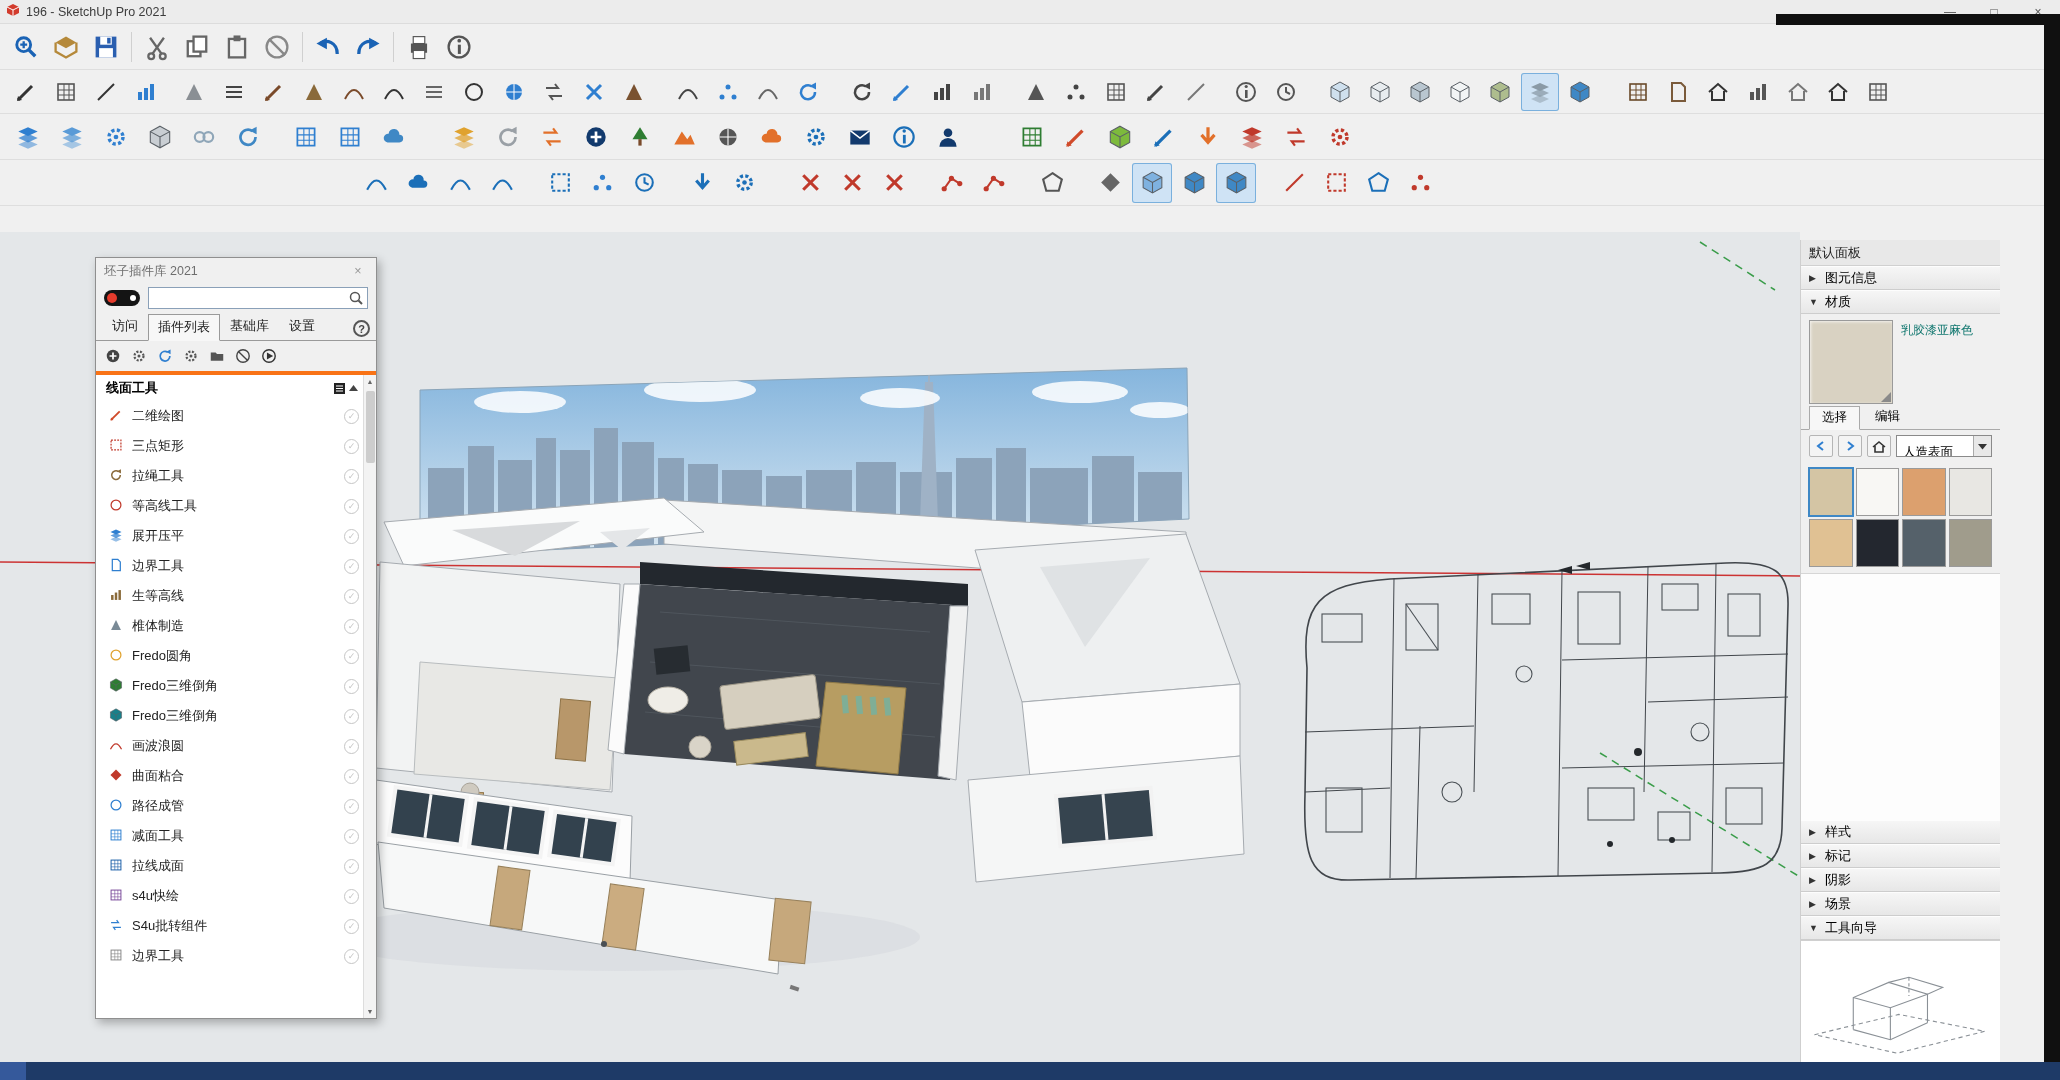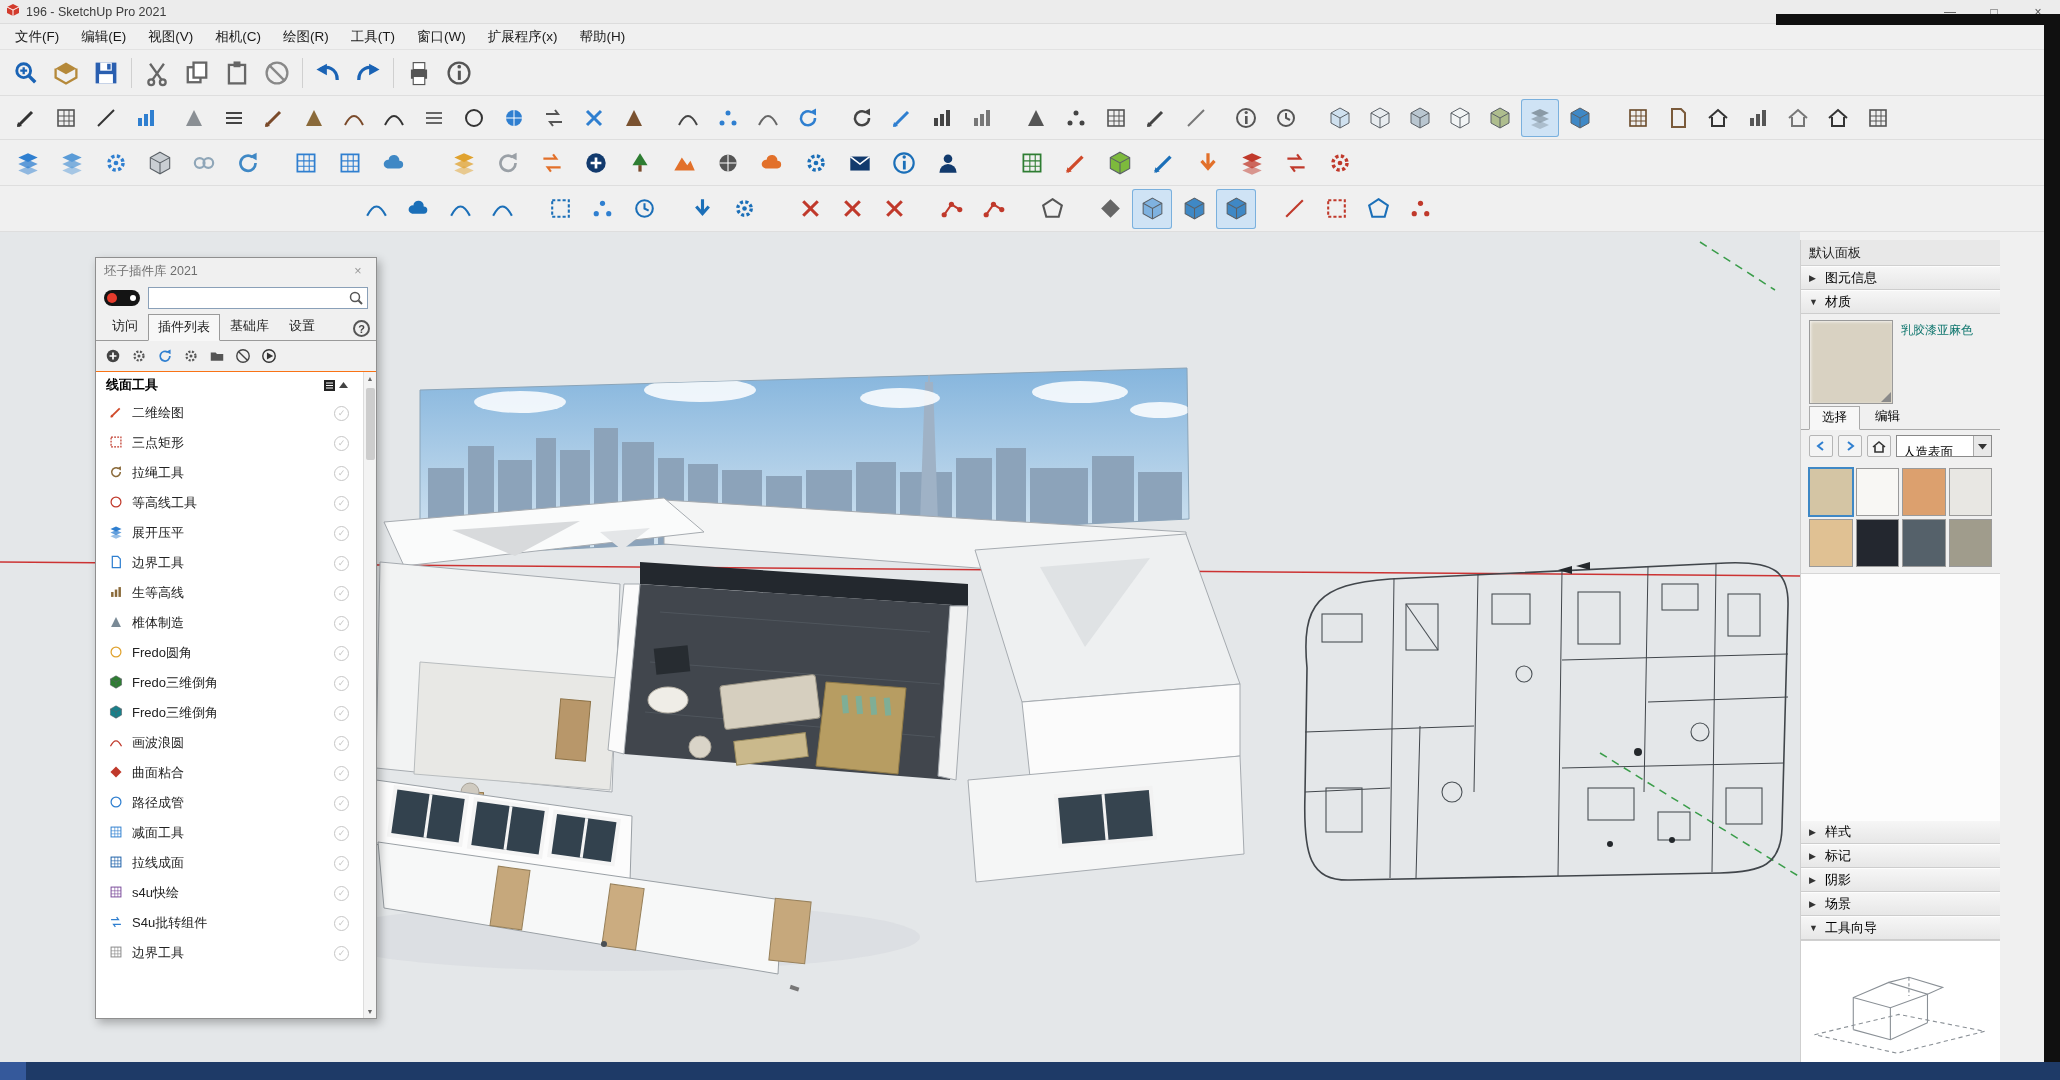--- a/index.html
+++ b/index.html
@@ -47,21 +47,21 @@
   .search-box{flex:1;position:relative;}
   .search-box input{width:100%;height:22px;border:1px solid #8aa0b8;background:#fff;padding:2px 22px 2px 6px;font:inherit;}
   .search-mag{position:absolute;right:4px;top:3px;}
   .pp-tabs{display:flex;align-items:flex-end;padding:0 6px;border-bottom:1px solid #9a9a9a;height:26px;}
   .pp-tab{padding:3px 9px 4px;border:1px solid transparent;font-size:13px;color:#222;}
   .pp-tab.active{background:#f7f7f7;border-color:#9a9a9a;border-bottom-color:#f7f7f7;margin-bottom:-1px;}
   .pp-help{margin-left:auto;width:17px;height:17px;border-radius:50%;border:2px solid #555;display:flex;
     align-items:center;justify-content:center;font-size:11px;font-weight:bold;color:#444;margin-bottom:3px;}
   .pp-tools{display:flex;align-items:center;gap:4px;padding:4px 6px;}
   .pp-toolbtn{width:22px;height:22px;display:flex;align-items:center;justify-content:center;}
-  .pp-list{flex:1;background:#fff;border-top:1px solid #f97316;position:relative;overflow:hidden;padding-right:23px;}
+  .pp-list{flex:1;background:#fff;border-top:4px solid #f97316;position:relative;overflow:hidden;padding-right:13px;}
   .pp-list-header{height:26px;display:flex;align-items:center;padding:0 4px 0 10px;font-weight:bold;font-size:13px;}
   .pp-header-icons{margin-left:auto;display:flex;gap:2px;align-items:center;}
   .pp-item{height:30px;display:flex;align-items:center;gap:8px;padding:0 4px 0 12px;}
   .pp-item-label{flex:1;font-size:13px;color:#222;}
   .check{width:15px;height:15px;border-radius:50%;border:1.5px solid #c6c6c6;color:#c6c6c6;font-size:9px;
     display:flex;align-items:center;justify-content:center;flex:0 0 auto;}
   .pp-scroll{position:absolute;right:0;top:0;bottom:0;width:13px;background:#f3f3f3;border-left:1px solid #ddd;}
   .sb-up,.sb-down{position:absolute;left:0;width:100%;height:13px;display:flex;align-items:center;justify-content:center;
     font-size:7px;color:#666;}
   .sb-up{top:0;}.sb-down{bottom:0;}
@@ -117,31 +117,20 @@
         </svg>
     </span>
     <span>196 - SketchUp Pro 2021</span>
     <div class="wincontrols">
       <div class="winbtn">—</div>
       <div class="winbtn">□</div>
       <div class="winbtn">×</div>
     </div>
   </div>
 
-  <div class="menubar" id="menubar">
-      <div class="menu-item">文件(F)</div>
-      <div class="menu-item">编辑(E)</div>
-      <div class="menu-item">视图(V)</div>
-      <div class="menu-item">相机(C)</div>
-      <div class="menu-item">绘图(R)</div>
-      <div class="menu-item">工具(T)</div>
-      <div class="menu-item">窗口(W)</div>
-      <div class="menu-item">扩展程序(x)</div>
-      <div class="menu-item">帮助(H)</div>
-    </div>
 
   <div class="tbrow tb1" id="tbrow1">
       <div class="tbbtn">
         <svg viewBox="0 0 26 26" width="30" height="30" aria-hidden="true">
           <circle cx="11" cy="11" r="6" fill="none" stroke="#1a63b5" stroke-width="2.5"></circle>
           <line x1="15.5" y1="15.5" x2="21" y2="21" stroke="#1a63b5" stroke-width="3"></line>
           <path d="M8 11 H14 M11 8 V14" stroke="#1a63b5" stroke-width="2"></path>
         </svg>
       </div>
       <div class="tbbtn">

